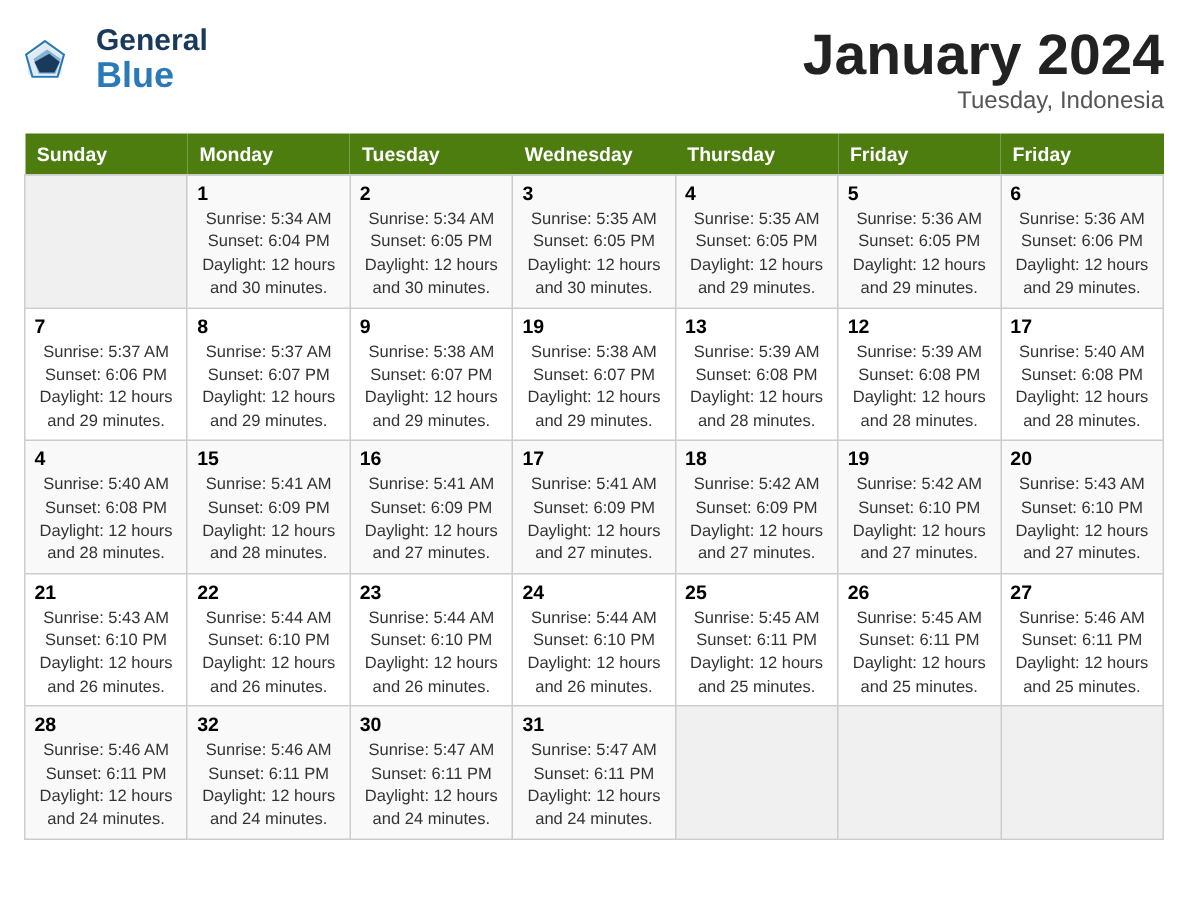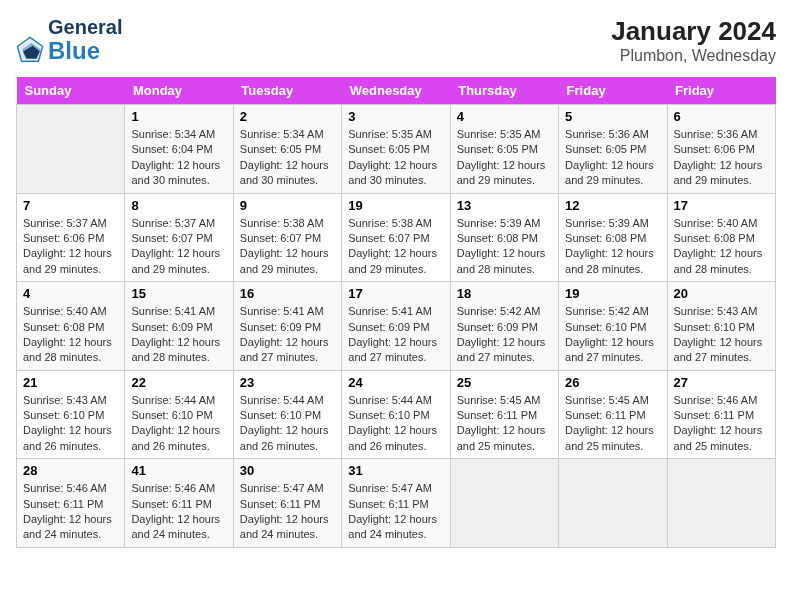--- a/index.html
+++ b/index.html
@@ -11,47 +11,47 @@
       padding: 16px;
     }
     .header {
       display: flex;
       justify-content: space-between;
       align-items: flex-start;
       margin-bottom: 12px;
     }
     .logo {
       display: flex;
-      align-items: flex-end;
-      gap: 4px;
+      align-items: center;
+      gap: 20px;
     }
     .logo-icon {
       width: 28px;
       height: 28px;
     }
     .title-block {
       text-align: right;
     }
     .title-block h1 {
-      font-size: 26px;
+      font-size: 38px;
       font-weight: bold;
       color: #222;
     }
     .title-block h2 {
       font-size: 16px;
       font-weight: normal;
       color: #555;
     }
     table {
       width: 100%;
       border-collapse: collapse;
       font-size: 11px;
     }
     thead tr th {
-      background: #d946ef;
+      background: #4d7c0f;
       color: #fff;
       text-align: left;
       padding: 6px 8px;
       font-size: 13px;
       font-weight: bold;
     }
     tbody tr td {
       border: 1px solid #ccc;
       vertical-align: top;
       padding: 4px 6px;
@@ -61,20 +61,21 @@
     .day-num {
       font-weight: bold;
       font-size: 13px;
       display: block;
       margin-bottom: 3px;
     }
     .cell-content {
       color: #333;
       line-height: 1.4;
       font-size: 11px;
+      text-align: center;
     }
     tbody tr:nth-child(odd) {
       background: #f9f9f9;
     }
     tbody tr:nth-child(even) {
       background: #fff;
     }
     .empty-cell {
       background: #f0f0f0 !important;
     }
@@ -93,21 +94,21 @@
       <polygon points="22,10 35,19 30,33 14,33 9,19" fill="#2a7ab8" opacity="0.5"></polygon>
       <polygon points="24,14 34,22 29,32 15,32 10,22" fill="#1a3a5c"></polygon>
     </svg>
     <div>
       <div style="font-size:20px;font-weight:bold;color:#1a3a5c;line-height:1.1">General</div>
       <div style="font-size:24px;font-weight:bold;color:#2a7ab8;line-height:1.1">Blue</div>
     </div>
   </div>
   <div class="title-block">
     <h1>January 2024</h1>
-    <h2>Plumbon, Wednesday</h2>
+    <h2>Tuesday, Indonesia</h2>
   </div>
 </div>
 
 <table>
   <thead>
     <tr>
     <th>Sunday</th>
         <th>Monday</th>
         <th>Tuesday</th>
         <th>Wednesday</th>
@@ -233,21 +234,21 @@
           <span class="day-num">27</span>
           <div class="cell-content">Sunrise: 5:46 AM<br>Sunset: 6:11 PM<br>Daylight: 12 hours<br>and 25 minutes.</div>
         </td>
       </tr>
       <tr>
         <td>
           <span class="day-num">28</span>
           <div class="cell-content">Sunrise: 5:46 AM<br>Sunset: 6:11 PM<br>Daylight: 12 hours<br>and 24 minutes.</div>
         </td>
         <td>
-          <span class="day-num">41</span>
+          <span class="day-num">32</span>
           <div class="cell-content">Sunrise: 5:46 AM<br>Sunset: 6:11 PM<br>Daylight: 12 hours<br>and 24 minutes.</div>
         </td>
         <td>
           <span class="day-num">30</span>
           <div class="cell-content">Sunrise: 5:47 AM<br>Sunset: 6:11 PM<br>Daylight: 12 hours<br>and 24 minutes.</div>
         </td>
         <td>
           <span class="day-num">31</span>
           <div class="cell-content">Sunrise: 5:47 AM<br>Sunset: 6:11 PM<br>Daylight: 12 hours<br>and 24 minutes.</div>
         </td>

